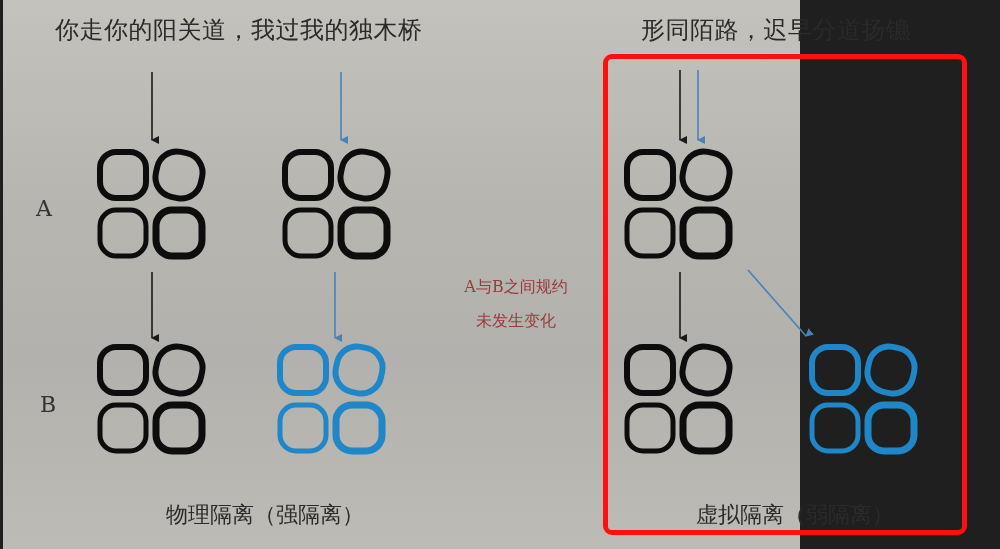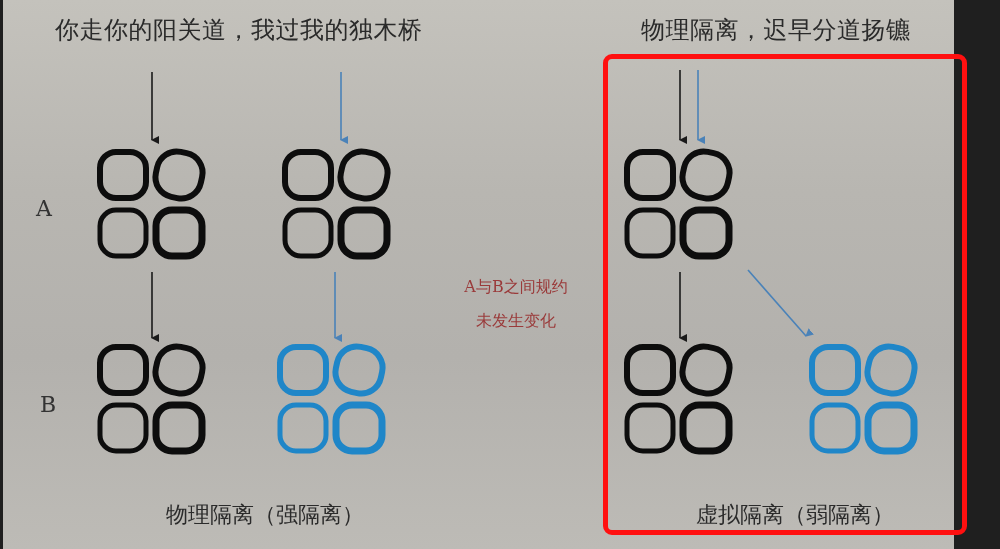--- a/index.html
+++ b/index.html
@@ -2,21 +2,21 @@
 <html><head>
 <meta charset="utf-8">
 <style>
   html, body { margin: 0; padding: 0; }
   body {
     width: 1000px; height: 549px; overflow: hidden;
     background: #1f1f1f;
     font-family: "DejaVu Serif", "Liberation Serif", serif;
   }
   .slide {
-    position: absolute; left: 3px; top: 0; width: 951px; height: 549px;
+    position: absolute; left: 3px; top: 0; width: 797px; height: 549px;
     background: linear-gradient(180deg, #c4c2bc 0%, #b8b6b1 35%, #b3b1ad 65%, #bdbbb6 100%);
   }
   .title {
     position: absolute; font-size: 24px; color: #2a2a2a; white-space: nowrap;
     letter-spacing: 0.5px;
   }
   .row-label {
     position: absolute; font-size: 22px; color: #333;
   }
   .caption {
@@ -31,21 +31,21 @@
     border: 5px solid #ff1010; border-radius: 9px; box-sizing: content-box;
   }
   svg.diagram { position: absolute; left: 0; top: 0; }
 </style>
 </head>
 <body>
 
 <div class="slide">
 
   <div class="title" style="left:52px; top:14px;">你走你的阳关道，我过我的独木桥</div>
-  <div class="title" style="left:638px; top:14px;">物理隔离，迟早分道扬镳</div>
+  <div class="title" style="left:638px; top:14px;">形同陌路，迟早分道扬镳</div>
 
   <div class="row-label" style="left:33px; top:196px;">A</div>
   <div class="row-label" style="left:37px; top:392px;">B</div>
 
   <div class="note" style="left:418px; top:270px; width:190px;">
     <div>A与B之间规约</div>
     <div>未发生变化</div>
   </div>
 
   <div class="caption" style="left:127px; top:500px;">物理隔离（强隔离）</div>

